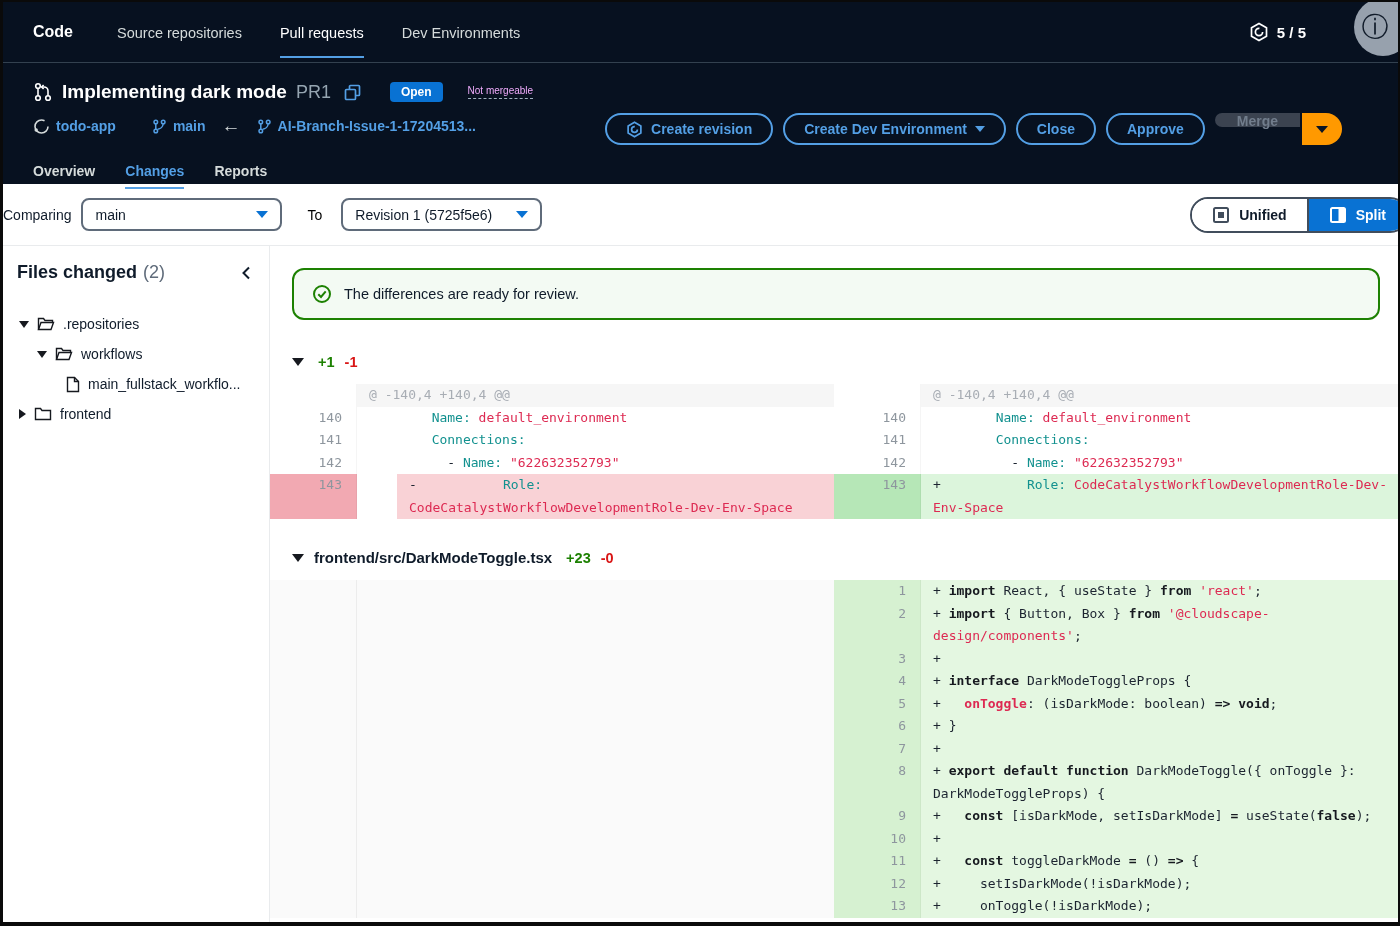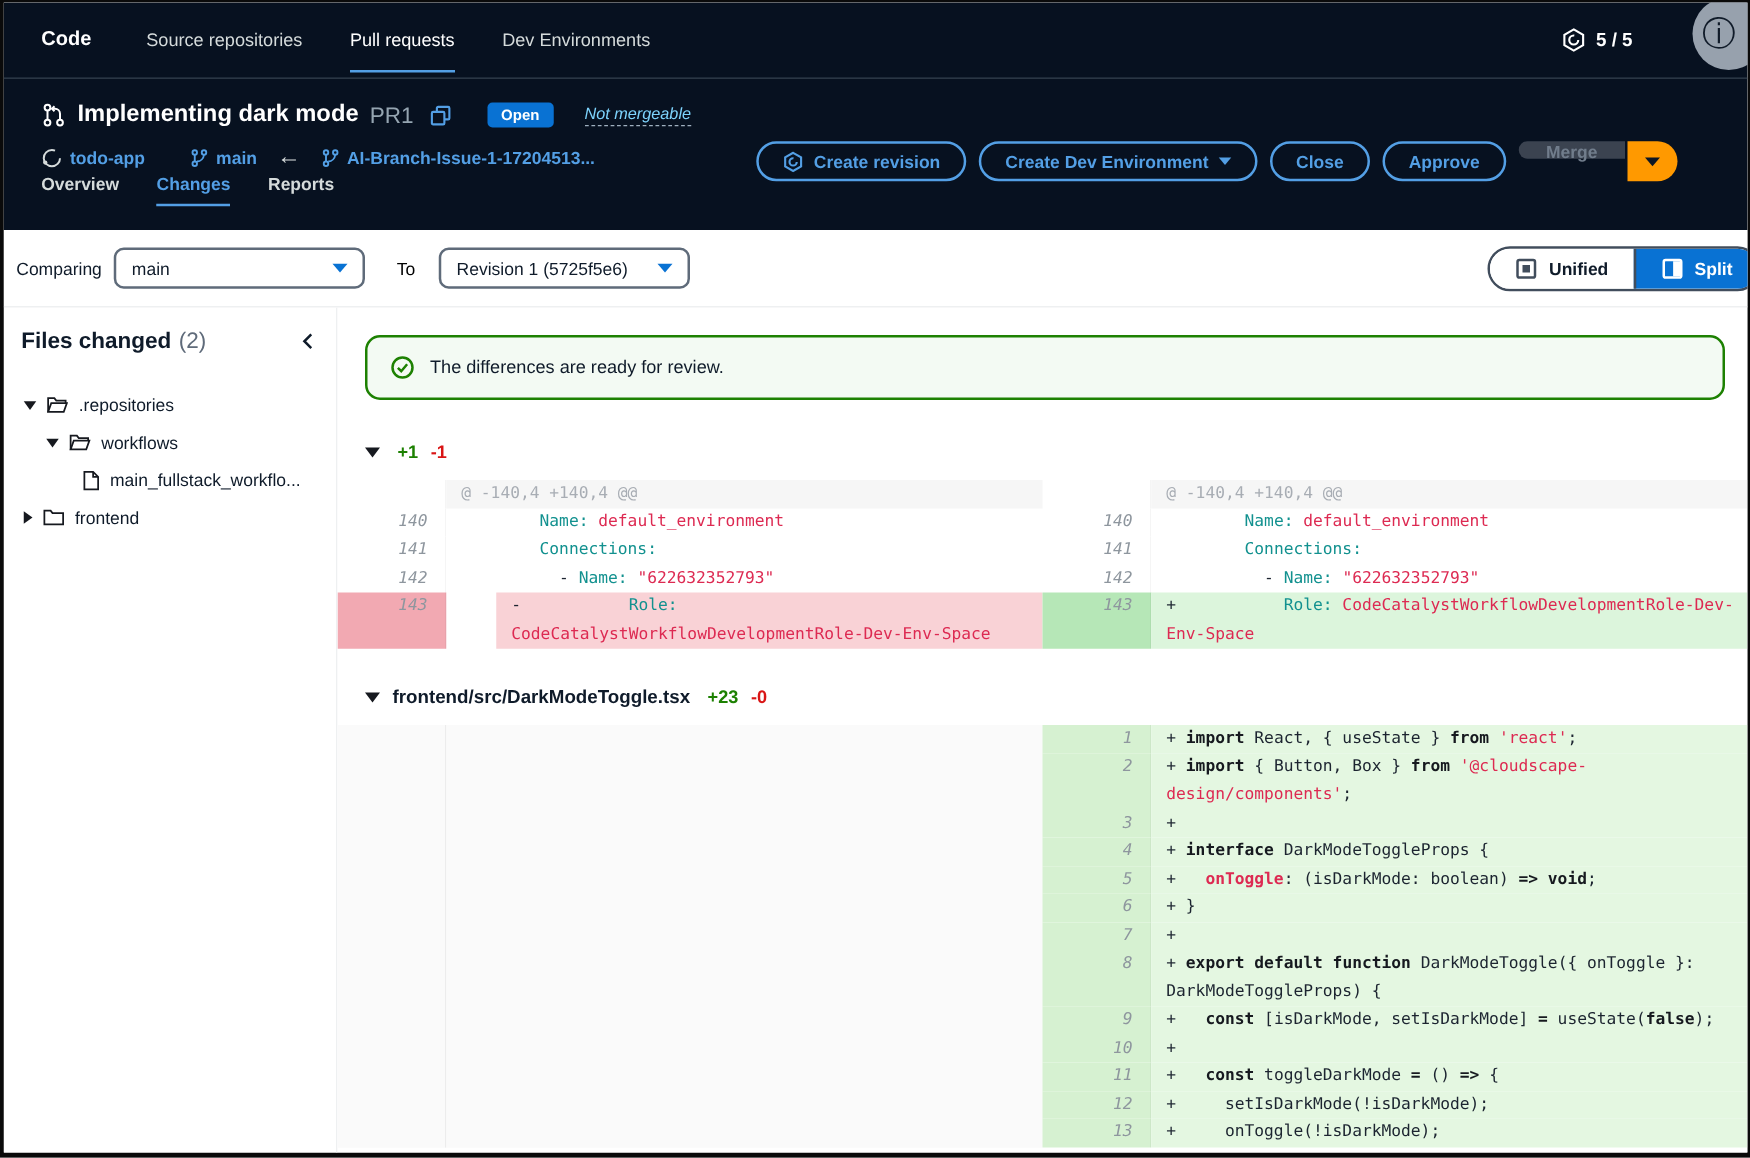--- a/index.html
+++ b/index.html
@@ -29,48 +29,48 @@
   
   .pr-head{ background:#071120; padding:18px 0 0 30px; position:relative; height:121px; }
   .pr-row1{ display:flex; align-items:center; gap:9px; }
   .pr-row1 h1{ color:#fff; font-size:19px; font-weight:bold; }
   .pr-id{ color:#95a5b1; font-size:18px; }
   .copy-btn{ background:none; border:none; cursor:pointer; display:flex; margin:0 4px; }
   .badge-open{
     background:#0972d3; color:#fff; font-size:12px; font-weight:bold;
     padding:3px 11px; border-radius:4px; margin-left:16px;
   }
-  .not-mergeable{ color:#7dd3fc; font-size:13px; margin-left:16px;
-    border-bottom:1px dashed #9fb0bf; padding-bottom:2px; cursor:pointer;font-style:italic; }
+  .not-mergeable{ color:#f0abfc; font-size:10px; margin-left:16px;
+    border-bottom:1px dashed #9fb0bf; padding-bottom:2px; cursor:pointer; }
   .pr-row2{ display:flex; align-items:center; gap:9px; margin-top:12px; font-size:14px; }
   .pr-row2 .lnk{ color:#539fe5; font-weight:bold; text-decoration:none; display:flex; align-items:center; gap:6px; }
   .arrow-left{ color:#d5dbdb; font-size:19px; margin:0 7px; }
   .gap18{ width:18px; }
-  .pr-tabs{ display:flex; gap:30px; margin-top:2px; }
+  .pr-tabs{ display:flex; gap:30px; margin-top:26px; }
   .pr-tabs a{ color:#d5dbdb; font-size:14px; font-weight:bold; text-decoration:none; padding-bottom:8px; }
   .pr-tabs a.active{ color:#539fe5; border-bottom:2px solid #539fe5; }
   .pr-actions{ position:absolute; right:56px; top:50px; display:flex; gap:10px; align-items:center; }
   .btn{
     height:32px; border:2px solid #539fe5; border-radius:17px; background:transparent;
     color:#539fe5; font-weight:bold; font-size:14px; padding:0 19px; cursor:pointer;
     display:flex; align-items:center; gap:8px; font-family:inherit; white-space:nowrap;
   }
   .caret-dn{ width:0; height:0; border-left:5px solid transparent; border-right:5px solid transparent; border-top:6px solid #539fe5; }
   .merge-group{ display:flex; }
   .merge-main{
     height:14px; background:#3b4350; color:#717d8c; font-weight:bold; font-size:14px;
     border:none; border-radius:17px 0 0 17px; padding:0 22px; cursor:not-allowed; font-family:inherit;
   }
   .merge-caret{
     height:32px; width:40px; background:#ff9900; border:none; border-radius:0 17px 17px 0;
     margin-left:2px; cursor:pointer; display:flex; align-items:center; justify-content:center;
   }
   .merge-caret i{ width:0; height:0; border-left:6px solid transparent; border-right:6px solid transparent; border-top:7px solid #0c1624; }
   
-  .compare-bar{ height:62px; display:flex; align-items:center; padding-left:10px; border-bottom:1px solid #e9ebed; background:#fff; }
+  .compare-bar{ height:62px; display:flex; align-items:center; border-bottom:1px solid #e9ebed; background:#fff; }
   .compare-bar label{ font-size:14px; color:#0f1b2a; }
   .select{
     height:33px; border:2px solid #5f6b7a; border-radius:8px; display:flex; align-items:center;
     padding:0 12px; font-size:14px; color:#0f1b2a; cursor:pointer; background:#fff;
   }
   .select .caret{ width:0; height:0; border-left:6px solid transparent; border-right:6px solid transparent; border-top:7px solid #0972d3; margin-left:auto; }
   .sel-from{ width:201px; margin-left:10px; }
   .sel-to{ width:201px; margin-left:19px; }
   .to-label{ margin-left:25px; font-size:14px; }
   .view-toggle{
@@ -103,21 +103,21 @@
   .file-head{ display:flex; align-items:center; gap:10px; margin:0 0 14px 22px; }
   .fcaret{ width:0; height:0; border-left:6px solid transparent; border-right:6px solid transparent; border-top:8px solid #16191f; cursor:pointer; }
   .file-path{ font-size:15px; font-weight:bold; color:#0f1b2a; }
   .cnt-add{ color:#1d8102; font-weight:bold; font-size:14.5px; margin-left:4px; }
   .cnt-del{ color:#d91515; font-weight:bold; font-size:14.5px; }
   .file-sec + .file-sec{ margin-top:30px; }
   
   .diff{ display:flex; width:100%; font-family:"DejaVu Sans Mono", monospace; font-size:13px; line-height:22.5px; }
   .pane{ width:50%; display:flex; flex-direction:column; }
   .row{ display:flex; }
-  .num{ flex:0 0 87px; text-align:right; padding-right:14px; color:#8e969e; border-right:1px solid rgba(0,0,0,0.04);font-style:italic; }
+  .num{ flex:0 0 87px; text-align:right; padding-right:14px; color:#8e969e; border-right:1px solid rgba(0,0,0,0.04); }
   .code{ flex:1; padding:0 8px 0 12px; white-space:pre-wrap; }
   .row.hunk .code{ background:#f6f6f6; color:#a8adb4; }
   .row.ctx  .num, .row.ctx .code{ background:#fff; }
   .row.del  .num{ background:#f2a9b2; } .row.del .code{ background:#f9d2d6;margin-left:40px; }
   .row.add  .num{ background:#b6e7b7; } .row.add .code{ background:#dcf5dc; }
   .row.addsoft .num{ background:#d6f1d1; } .row.addsoft .code{ background:#e4f7e1; }
   .pane.empty{ background:#fafafa; flex-direction:row; }
   .pane.empty .ghost-num{ width:87px; border-right:1px solid #ececec; background:#fafafa; }
   .pane.empty .ghost-code{ flex:1; background:#fafafa; }
   .seg-p{ color:#1c2430; } .seg-h{ color:#a8adb4; }

